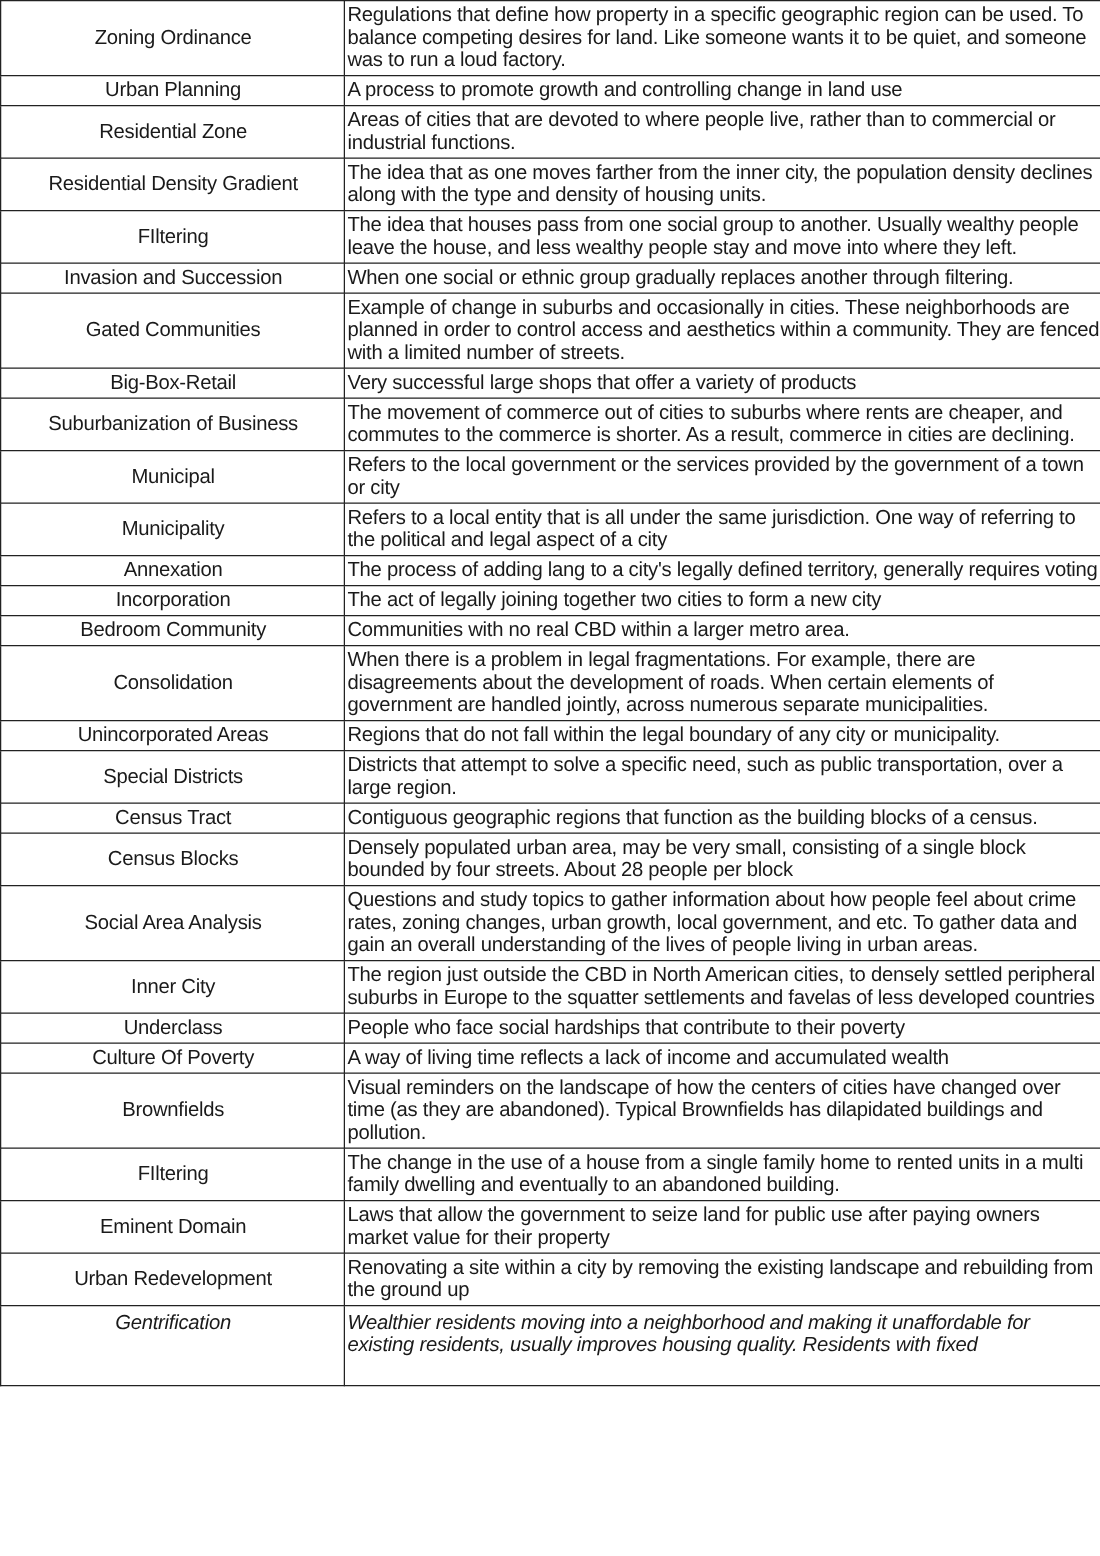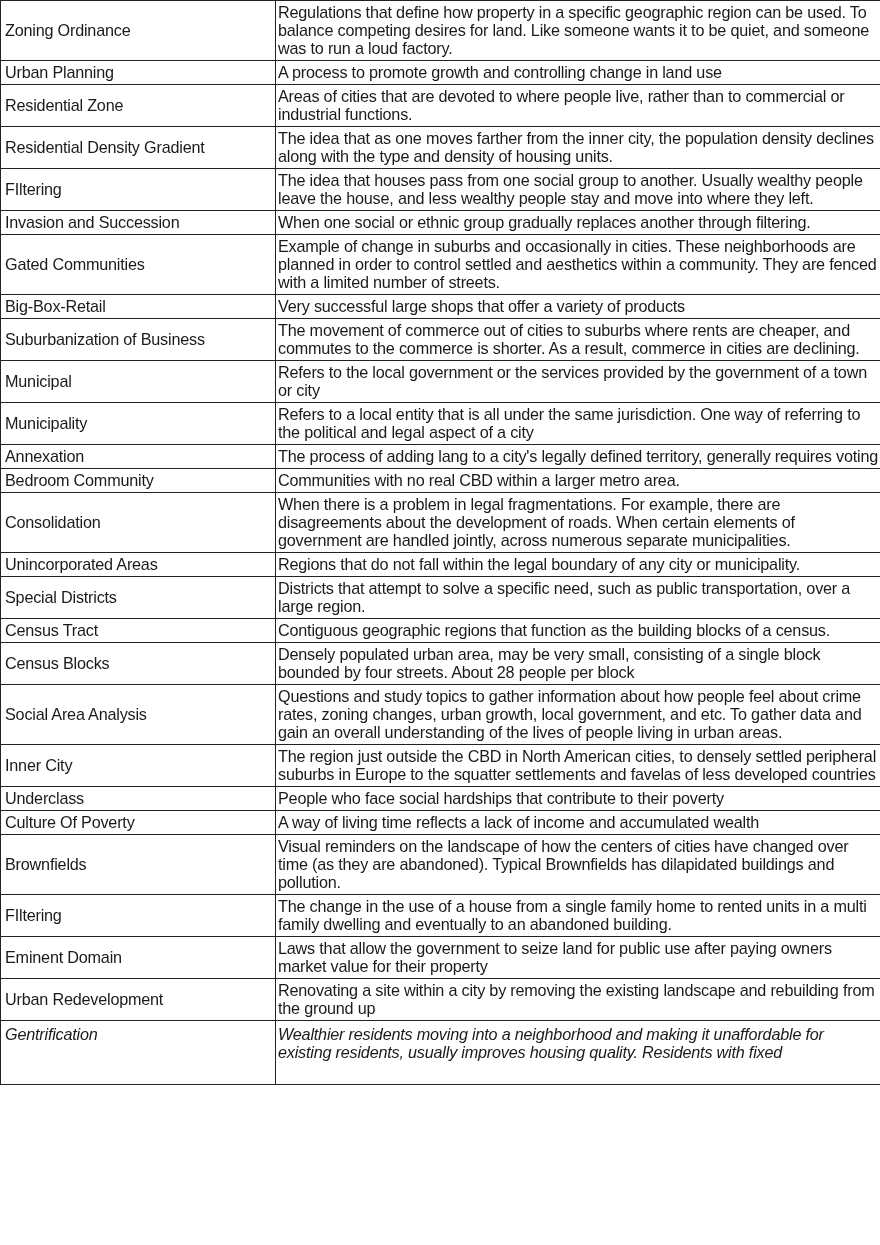--- a/index.html
+++ b/index.html
@@ -15,21 +15,21 @@
     letter-spacing: -0.2px;
   }
   table.glossary col.term-col { width: 275px; }
   table.glossary col.def-col { width: 605px; }
   table.glossary td {
     border: 1.5px solid #222;
     padding: 2px 3px 3px 3px;
     vertical-align: middle;
     word-wrap: break-word;
   }
-  table.glossary td.term { padding-left: 4px; }
+  table.glossary td.term { padding-left: 4px; text-align: center; }
   table.glossary td.def { padding-left: 2px; padding-right: 0; margin-left: 16px; }
   table.glossary tr.tall td { height: 56px; vertical-align: top; padding-top: 4px; font-style: italic; }
 </style>
 </head>
 <body>
 
 <table class="glossary">
   <colgroup>
     <col class="term-col">
     <col class="def-col">
@@ -54,41 +54,45 @@
     <tr>
         <td class="term">FIltering</td>
         <td class="def">The idea that houses pass from one social group to another. Usually wealthy people leave the house, and less wealthy people stay and move into where they left.</td>
       </tr>
     <tr>
         <td class="term">Invasion and Succession</td>
         <td class="def">When one social or ethnic group gradually replaces another through filtering.</td>
       </tr>
     <tr>
         <td class="term">Gated Communities</td>
-        <td class="def">Example of change in suburbs and occasionally in cities. These neighborhoods are planned in order to control settled and aesthetics within a community. They are fenced with a limited number of streets.</td>
+        <td class="def">Example of change in suburbs and occasionally in cities. These neighborhoods are planned in order to control access and aesthetics within a community. They are fenced with a limited number of streets.</td>
       </tr>
     <tr>
         <td class="term">Big-Box-Retail</td>
         <td class="def">Very successful large shops that offer a variety of products</td>
       </tr>
     <tr>
         <td class="term">Suburbanization of Business</td>
         <td class="def">The movement of commerce out of cities to suburbs where rents are cheaper, and commutes to the commerce is shorter. As a result, commerce in cities are declining.</td>
       </tr>
     <tr>
         <td class="term">Municipal</td>
         <td class="def">Refers to the local government or the services provided by the government of a town or city</td>
       </tr>
     <tr>
         <td class="term">Municipality</td>
         <td class="def">Refers to a local entity that is all under the same jurisdiction. One way of referring to the political and legal aspect of a city</td>
       </tr>
     <tr>
         <td class="term">Annexation</td>
         <td class="def">The process of adding lang to a city's legally defined territory, generally requires voting</td>
+      </tr>
+    <tr>
+        <td class="term">Incorporation</td>
+        <td class="def">The act of legally joining together two cities to form a new city</td>
       </tr>
     <tr>
         <td class="term">Bedroom Community</td>
         <td class="def">Communities with no real CBD within a larger metro area.</td>
       </tr>
     <tr>
         <td class="term">Consolidation</td>
         <td class="def">When there is a problem in legal fragmentations. For example, there are disagreements about the development of roads. When certain elements of government are handled jointly, across numerous separate municipalities.</td>
       </tr>
     <tr>

